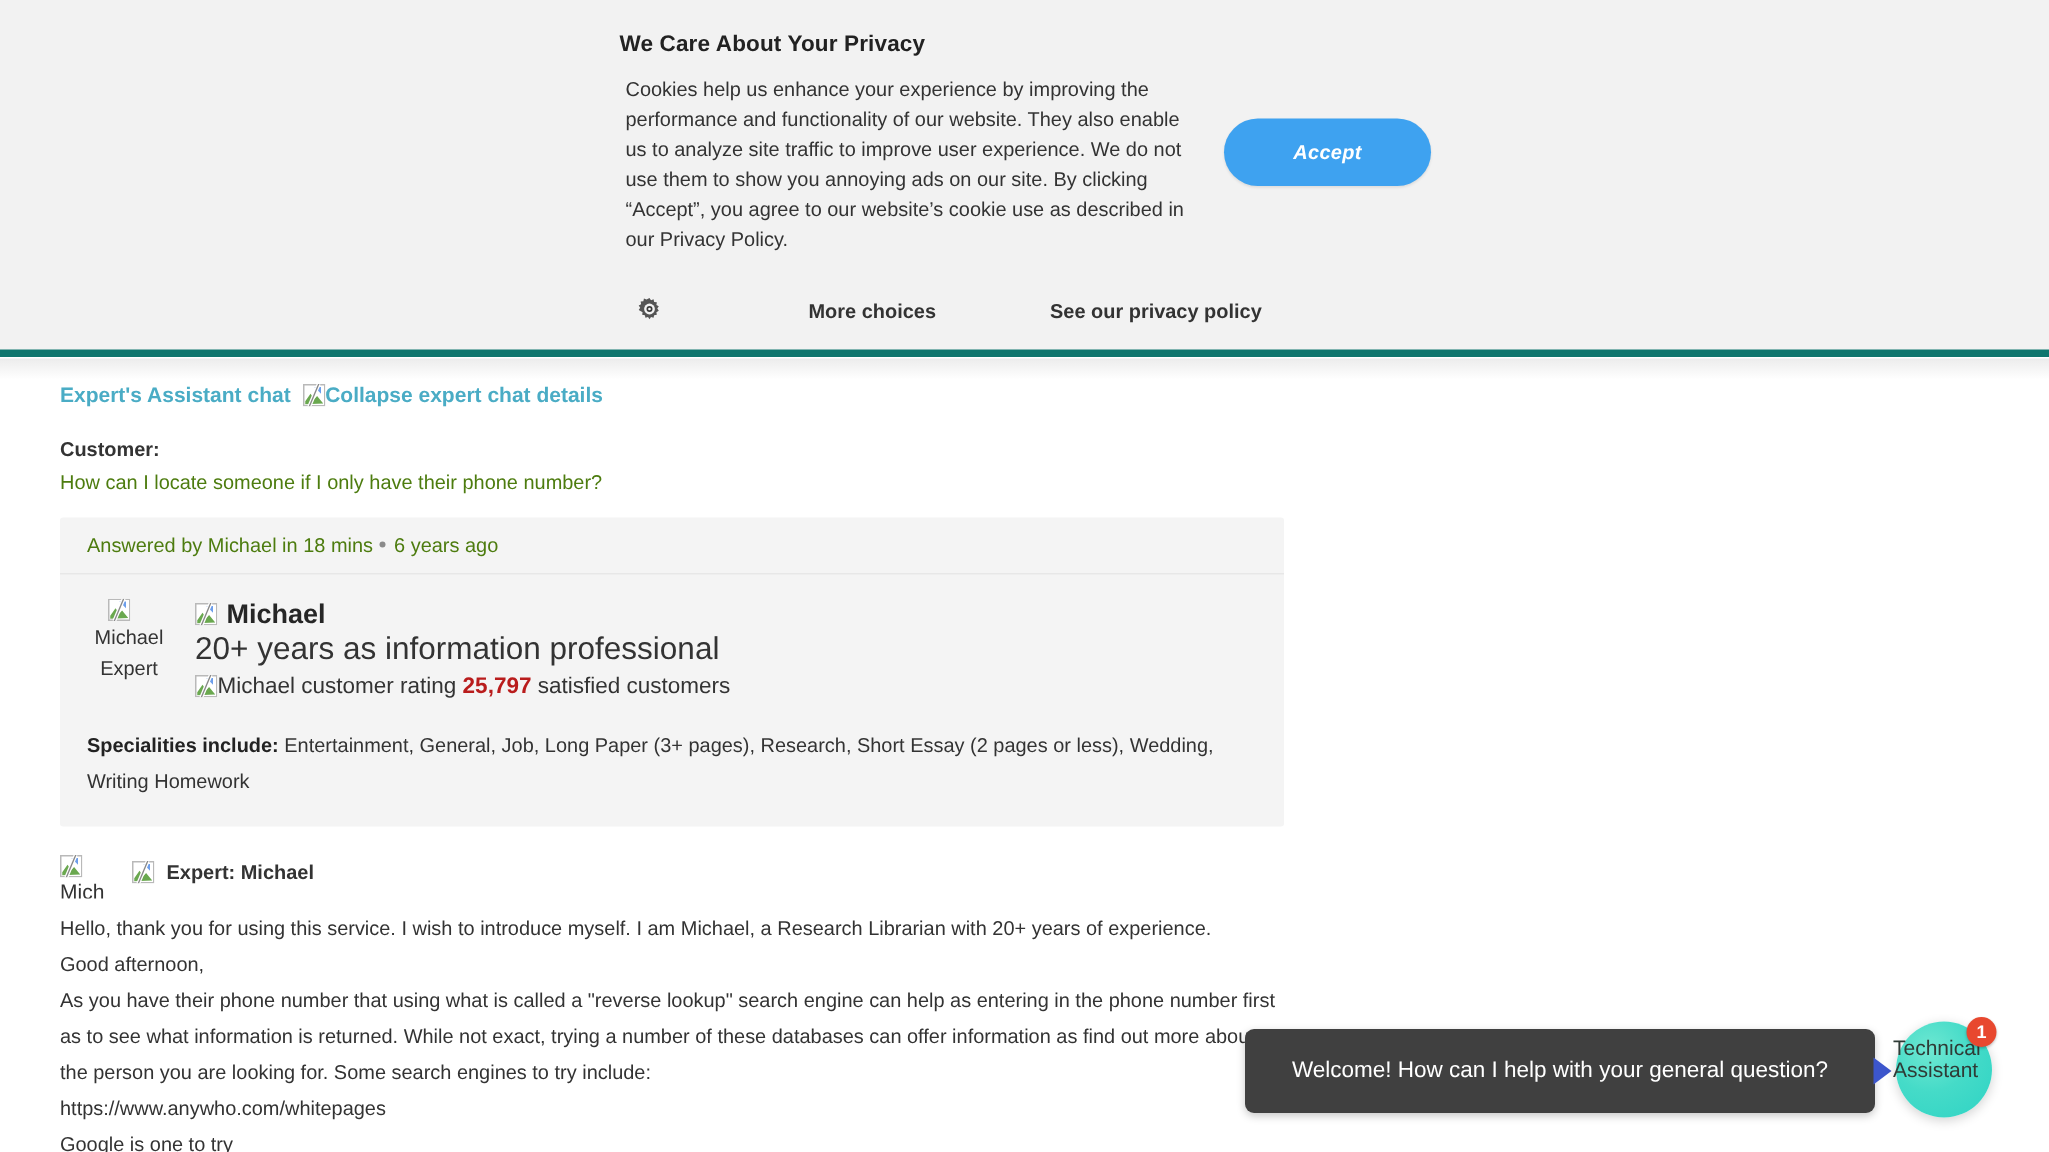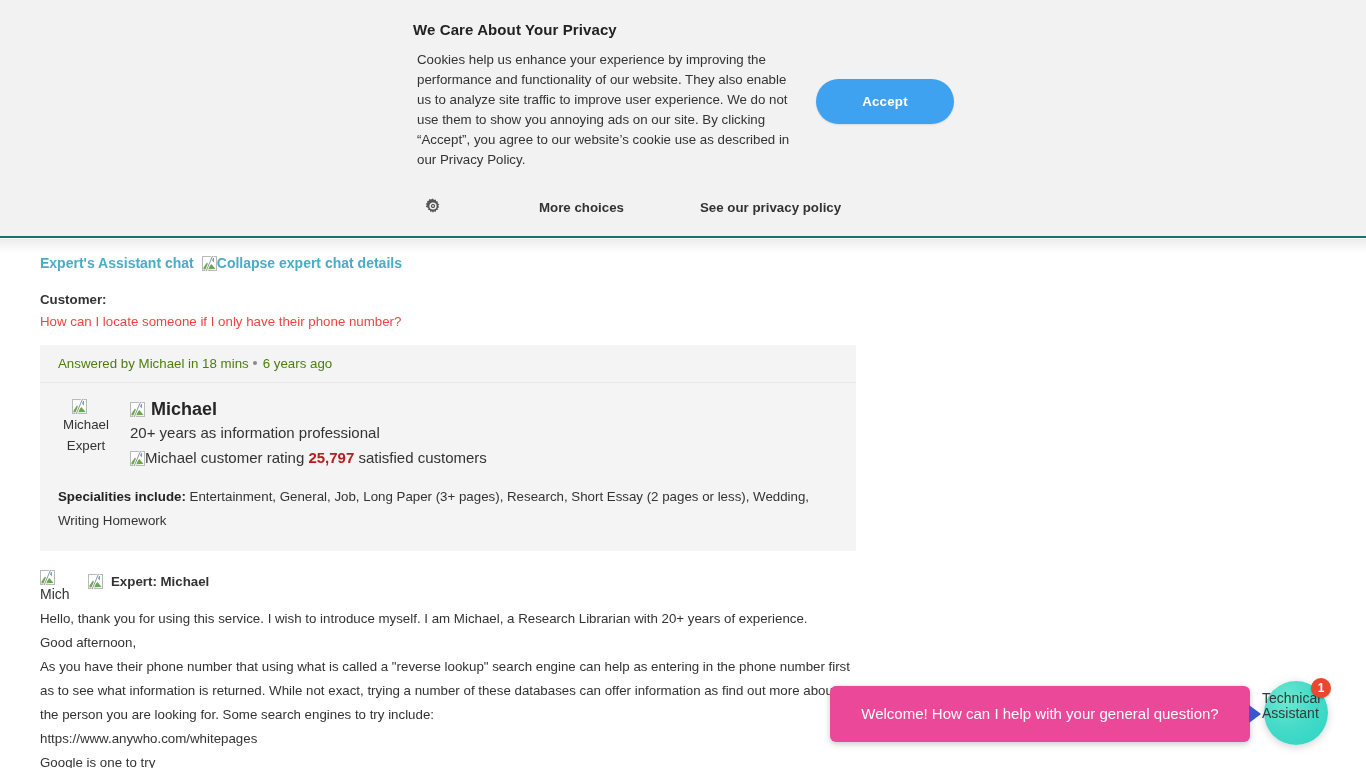--- a/index.html
+++ b/index.html
@@ -14,21 +14,21 @@
   }
   * { box-sizing: border-box; }
 
   
   #cookie-banner {
     position: absolute;
     left: 0; top: 0;
     width: 1366px;
     height: 238px;
     background: #f2f2f2;
-    border-bottom: 2px solid #0f766e;
+    border-bottom: 5px solid #0f766e;
     z-index: 50;
   }
   #cookie-banner-inner {
     position: absolute;
     left: 413px;
     top: 20px;
     width: 545px;
   }
   .cb-title {
     font-size: 15px;
@@ -54,20 +54,21 @@
     border: none;
     border-radius: 30px;
     background: #3ea2f0;
     color: #ffffff;
     font-size: 13.3px;
     font-weight: bold;
     font-family: "Liberation Sans", "DejaVu Sans", sans-serif;
     cursor: pointer;
     letter-spacing: 0.2px;
     box-shadow: 0 1px 2px rgba(0,0,0,0.10);
+    font-style: italic;
   }
   #cookie-links {
     position: absolute;
     left: 413px;
     top: 198px;
     width: 545px;
     height: 22px;
   }
   #gear-icon-wrap {
     position: absolute;
@@ -143,21 +144,21 @@
     top: 53px;
     font-size: 13.3px;
     font-weight: bold;
     color: #333333;
   }
   #customer-question {
     position: absolute;
     left: 40px;
     top: 74px;
     font-size: 13.3px;
-    color: #ef4444;
+    color: #4d7c0f;
     line-height: 18px;
   }
 
   
   #expert-card {
     position: absolute;
     left: 40px;
     top: 106px;
     width: 816px;
     background: #f4f4f4;
@@ -204,21 +205,21 @@
   }
   #expert-name-row {
     font-size: 18px;
     font-weight: bold;
     color: #262626;
     line-height: 24px;
     white-space: nowrap;
   }
   #expert-name-row .broken-img { vertical-align: -2px; margin-right: 6px; }
   #expert-title {
-    font-size: 15px;
+    font-size: 21px;
     color: #333333;
     line-height: 24px;
     margin-top: 0px;
     white-space: nowrap;
   }
   #expert-rating-row {
     font-size: 15px;
     color: #333333;
     line-height: 22px;
     margin-top: 2px;
@@ -283,21 +284,21 @@
     width: 536px;
     height: 70px;
     z-index: 60;
   }
   #chat-bubble {
     position: absolute;
     left: 0;
     top: 0;
     width: 420px;
     height: 56px;
-    background: #ec4899;
+    background: #404040;
     border-radius: 6px;
     box-shadow: 0 2px 6px rgba(0,0,0,0.22);
     cursor: pointer;
   }
   #chat-bubble-text {
     position: absolute;
     left: 0; right: 0; top: 0; bottom: 0;
     display: flex;
     align-items: center;
     justify-content: center;

